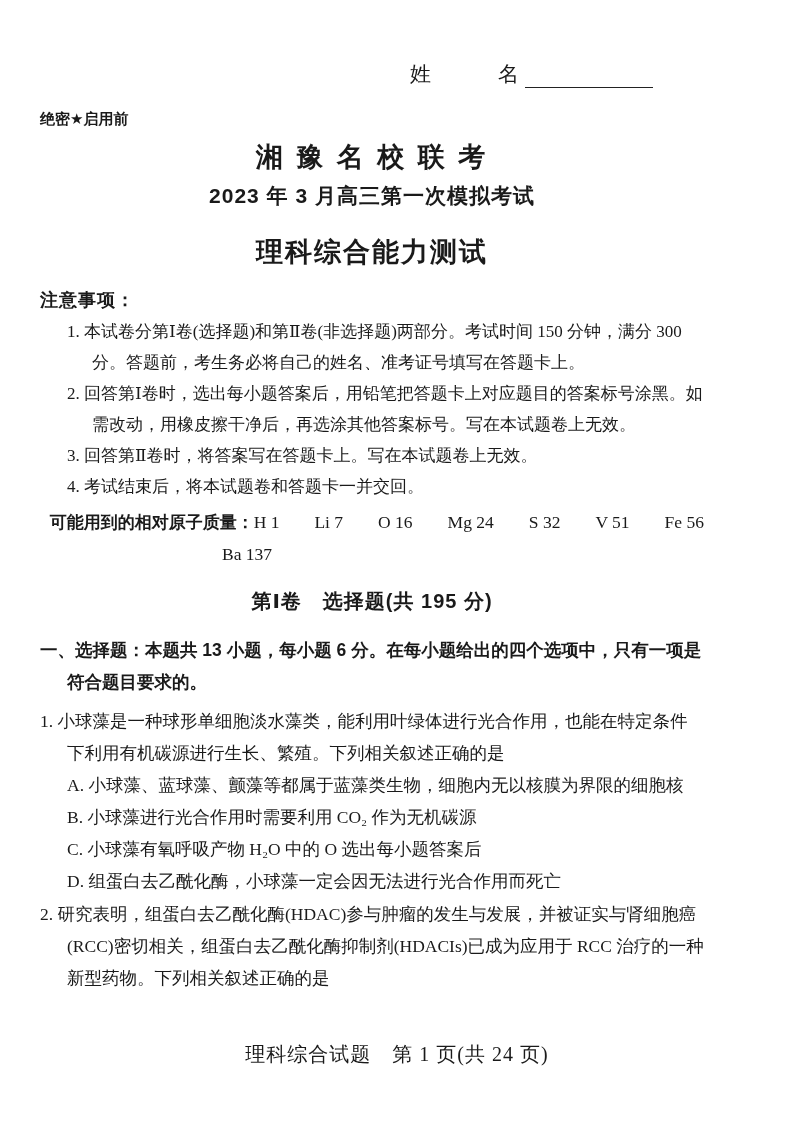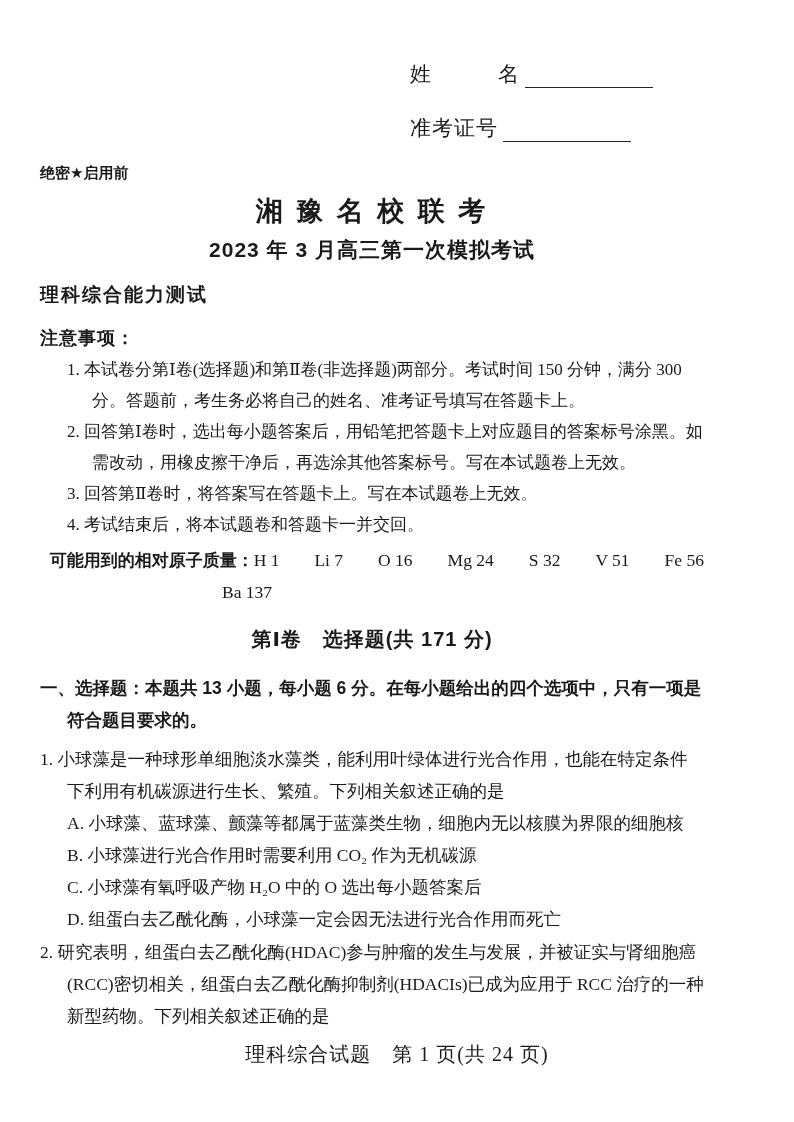--- a/index.html
+++ b/index.html
@@ -31,21 +31,21 @@
   .field-underline {
     width: 128px; height: 100%;
     border-bottom: 1.6px solid #222;
     margin-left: 5px;
   }
 
   .secrecy { margin-top: 2px; font-size: 15px; }
 
   .title1 { margin-top: 10px; text-align: center; font-size: 27px; letter-spacing: 3px; }
   .title2 { margin-top: 7px;  text-align: center; font-size: 21px; letter-spacing: 1px; }
-  .title3 { margin-top: 18px; font-size: 19px; letter-spacing: 2px; }
+  .title3 { margin-top: 24px; text-align: center; font-size: 27px; letter-spacing: 2px; }
 
   .notice-heading { margin-top: 18px; font-size: 18px; letter-spacing: 1px; }
   .notice-list { margin-top: 5px; }
   .notice-item {
     font-size: 17px; line-height: 1.82;
     margin-left: 27px; padding-left: 25px; text-indent: -25px;
   }
 
   .atomic-line { margin-top: 4px; font-size: 17px; line-height: 1.82; text-align: right; }
   .atomic-label { font-size: 17px; }
@@ -82,24 +82,20 @@
 </head>
 <body>
 
 <div class="page">
 
   <div class="header-fields">
     <div class="field-row">
       <span>姓　　　名</span>
       <span class="field-underline"></span>
     </div>
-    <div class="field-row">
-      <span>准考证号</span>
-      <span class="field-underline"></span>
-    </div>
   </div>
 
   <div class="secrecy hei">绝密★启用前</div>
 
   <div class="title1 hei">湘 豫 名 校 联 考</div>
   <div class="title2 hei">2023 年 3 月高三第一次模拟考试</div>
   <div class="title3 hei">理科综合能力测试</div>
 
   <div class="notice-heading hei">注意事项：</div>
   <div class="notice-list">
@@ -107,21 +103,21 @@
     <div class="notice-item">2. 回答第Ⅰ卷时，选出每小题答案后，用铅笔把答题卡上对应题目的答案标号涂黑。如需改动，用橡皮擦干净后，再选涂其他答案标号。写在本试题卷上无效。</div>
     <div class="notice-item">3. 回答第Ⅱ卷时，将答案写在答题卡上。写在本试题卷上无效。</div>
     <div class="notice-item">4. 考试结束后，将本试题卷和答题卡一并交回。</div>
   </div>
 
   <div class="atomic-line">
     <span class="atomic-label hei">可能用到的相对原子质量：</span><span class="atomic-values">H 1　　Li 7　　O 16　　Mg 24　　S 32　　V 51　　Fe 56</span>
   </div>
   <div class="atomic-line2">Ba 137</div>
 
-  <div class="section-heading hei">第Ⅰ卷　选择题(共 171 分)</div>
+  <div class="section-heading hei">第Ⅰ卷　选择题(共 195 分)</div>
 
   <div class="section-instruction hei">一、选择题：本题共 13 小题，每小题 6 分。在每小题给出的四个选项中，只有一项是符合题目要求的。</div>
 
   <div class="questions">
 
     <div class="question">
       <div class="question-stem">1. 小球藻是一种球形单细胞淡水藻类，能利用叶绿体进行光合作用，也能在特定条件下利用有机碳源进行生长、繁殖。下列相关叙述正确的是</div>
       <div class="option">A. 小球藻、蓝球藻、颤藻等都属于蓝藻类生物，细胞内无以核膜为界限的细胞核</div>
       <div class="option">B. 小球藻进行光合作用时需要利用 CO₂ 作为无机碳源</div>
       <div class="option">C. 小球藻有氧呼吸产物 H₂O 中的 O 选出每小题答案后</div>

